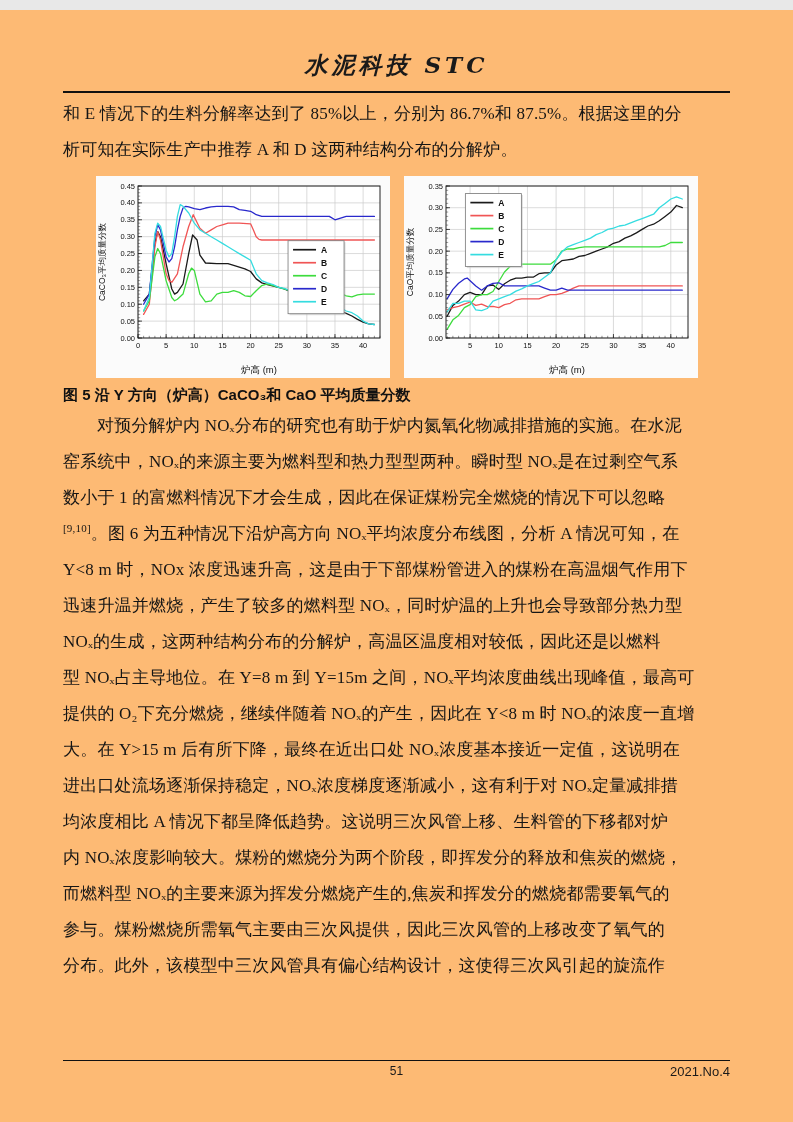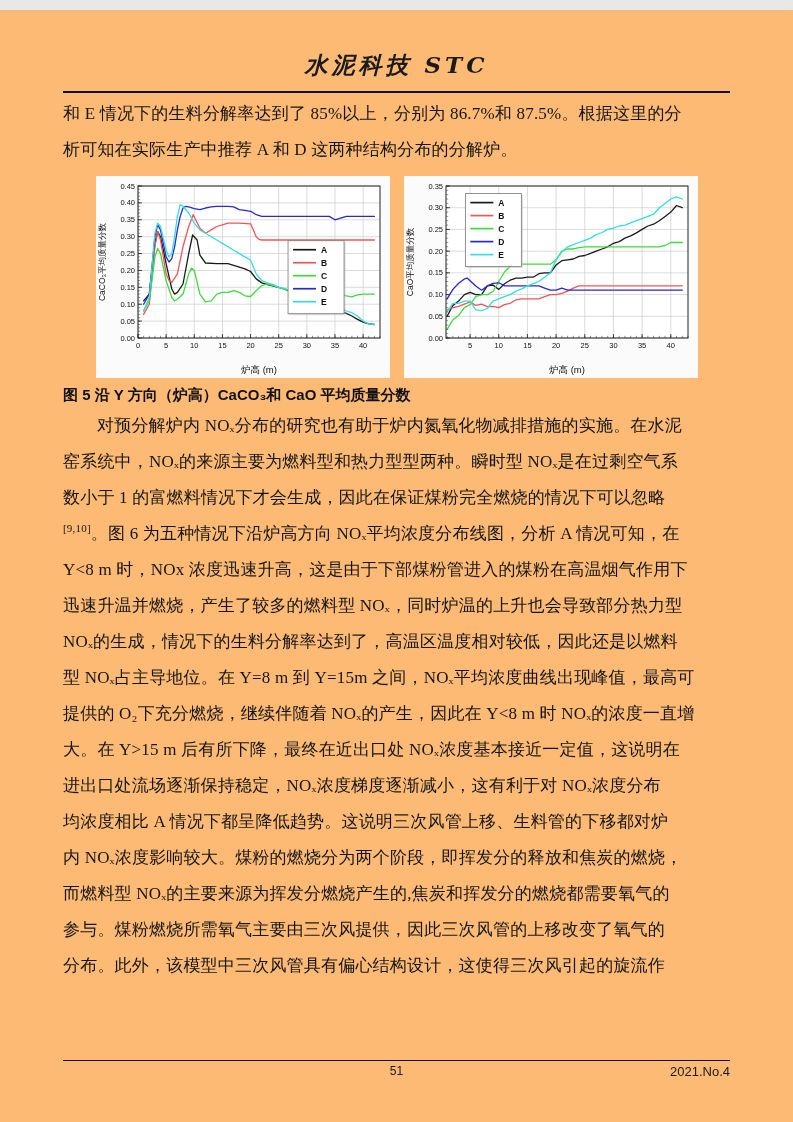--- a/index.html
+++ b/index.html
@@ -378,25 +378,25 @@
     </div>
     <div class="caption">图 5 沿 Y 方向（炉高）CaCO₃和 CaO 平均质量分数</div>
 
     <div class="body-par">
         <div class="line indent"><span>对预分解炉内 NOₓ分布的研究也有助于炉内氮氧化物减排措施的实施。在水泥</span></div>
         <div class="line">窑系统中，NOₓ的来源主要为燃料型和热力型型两种。瞬时型 NOₓ是在过剩空气系</div>
         <div class="line">数小于 1 的富燃料情况下才会生成，因此在保证煤粉完全燃烧的情况下可以忽略</div>
         <div class="line"><span class="supref">[9,10]</span><span>。图 6 为五种情况下沿炉高方向 NOₓ平均浓度分布线图，分析 A 情况可知，在</span></div>
         <div class="line">Y&lt;8 m 时，NOx 浓度迅速升高，这是由于下部煤粉管进入的煤粉在高温烟气作用下</div>
         <div class="line">迅速升温并燃烧，产生了较多的燃料型 NOₓ，同时炉温的上升也会导致部分热力型</div>
-        <div class="line">NOₓ的生成，情况下的生料分解率达到了，高温区温度相对较低，因此还是以燃料</div>
+        <div class="line">NOₓ的生成，这两种结构分布的分解炉，高温区温度相对较低，因此还是以燃料</div>
         <div class="line">型 NOₓ占主导地位。在 Y=8 m 到 Y=15m 之间，NOₓ平均浓度曲线出现峰值，最高可</div>
         <div class="line">提供的 O₂下充分燃烧，继续伴随着 NOₓ的产生，因此在 Y&lt;8 m 时 NOₓ的浓度一直增</div>
         <div class="line">大。在 Y&gt;15 m 后有所下降，最终在近出口处 NOₓ浓度基本接近一定值，这说明在</div>
-        <div class="line">进出口处流场逐渐保持稳定，NOₓ浓度梯度逐渐减小，这有利于对 NOₓ浓度分布</div>
+        <div class="line">进出口处流场逐渐保持稳定，NOₓ浓度梯度逐渐减小，这有利于对 NOₓ定量减排措</div>
         <div class="line">均浓度相比 A 情况下都呈降低趋势。这说明三次风管上移、生料管的下移都对炉</div>
         <div class="line">内 NOₓ浓度影响较大。煤粉的燃烧分为两个阶段，即挥发分的释放和焦炭的燃烧，</div>
         <div class="line">而燃料型 NOₓ的主要来源为挥发分燃烧产生的,焦炭和挥发分的燃烧都需要氧气的</div>
         <div class="line">参与。煤粉燃烧所需氧气主要由三次风提供，因此三次风管的上移改变了氧气的</div>
         <div class="line">分布。此外，该模型中三次风管具有偏心结构设计，这使得三次风引起的旋流作</div>
       </div>
   </div>
 
   <div class="footer">
     <div class="footer-rule"></div>

